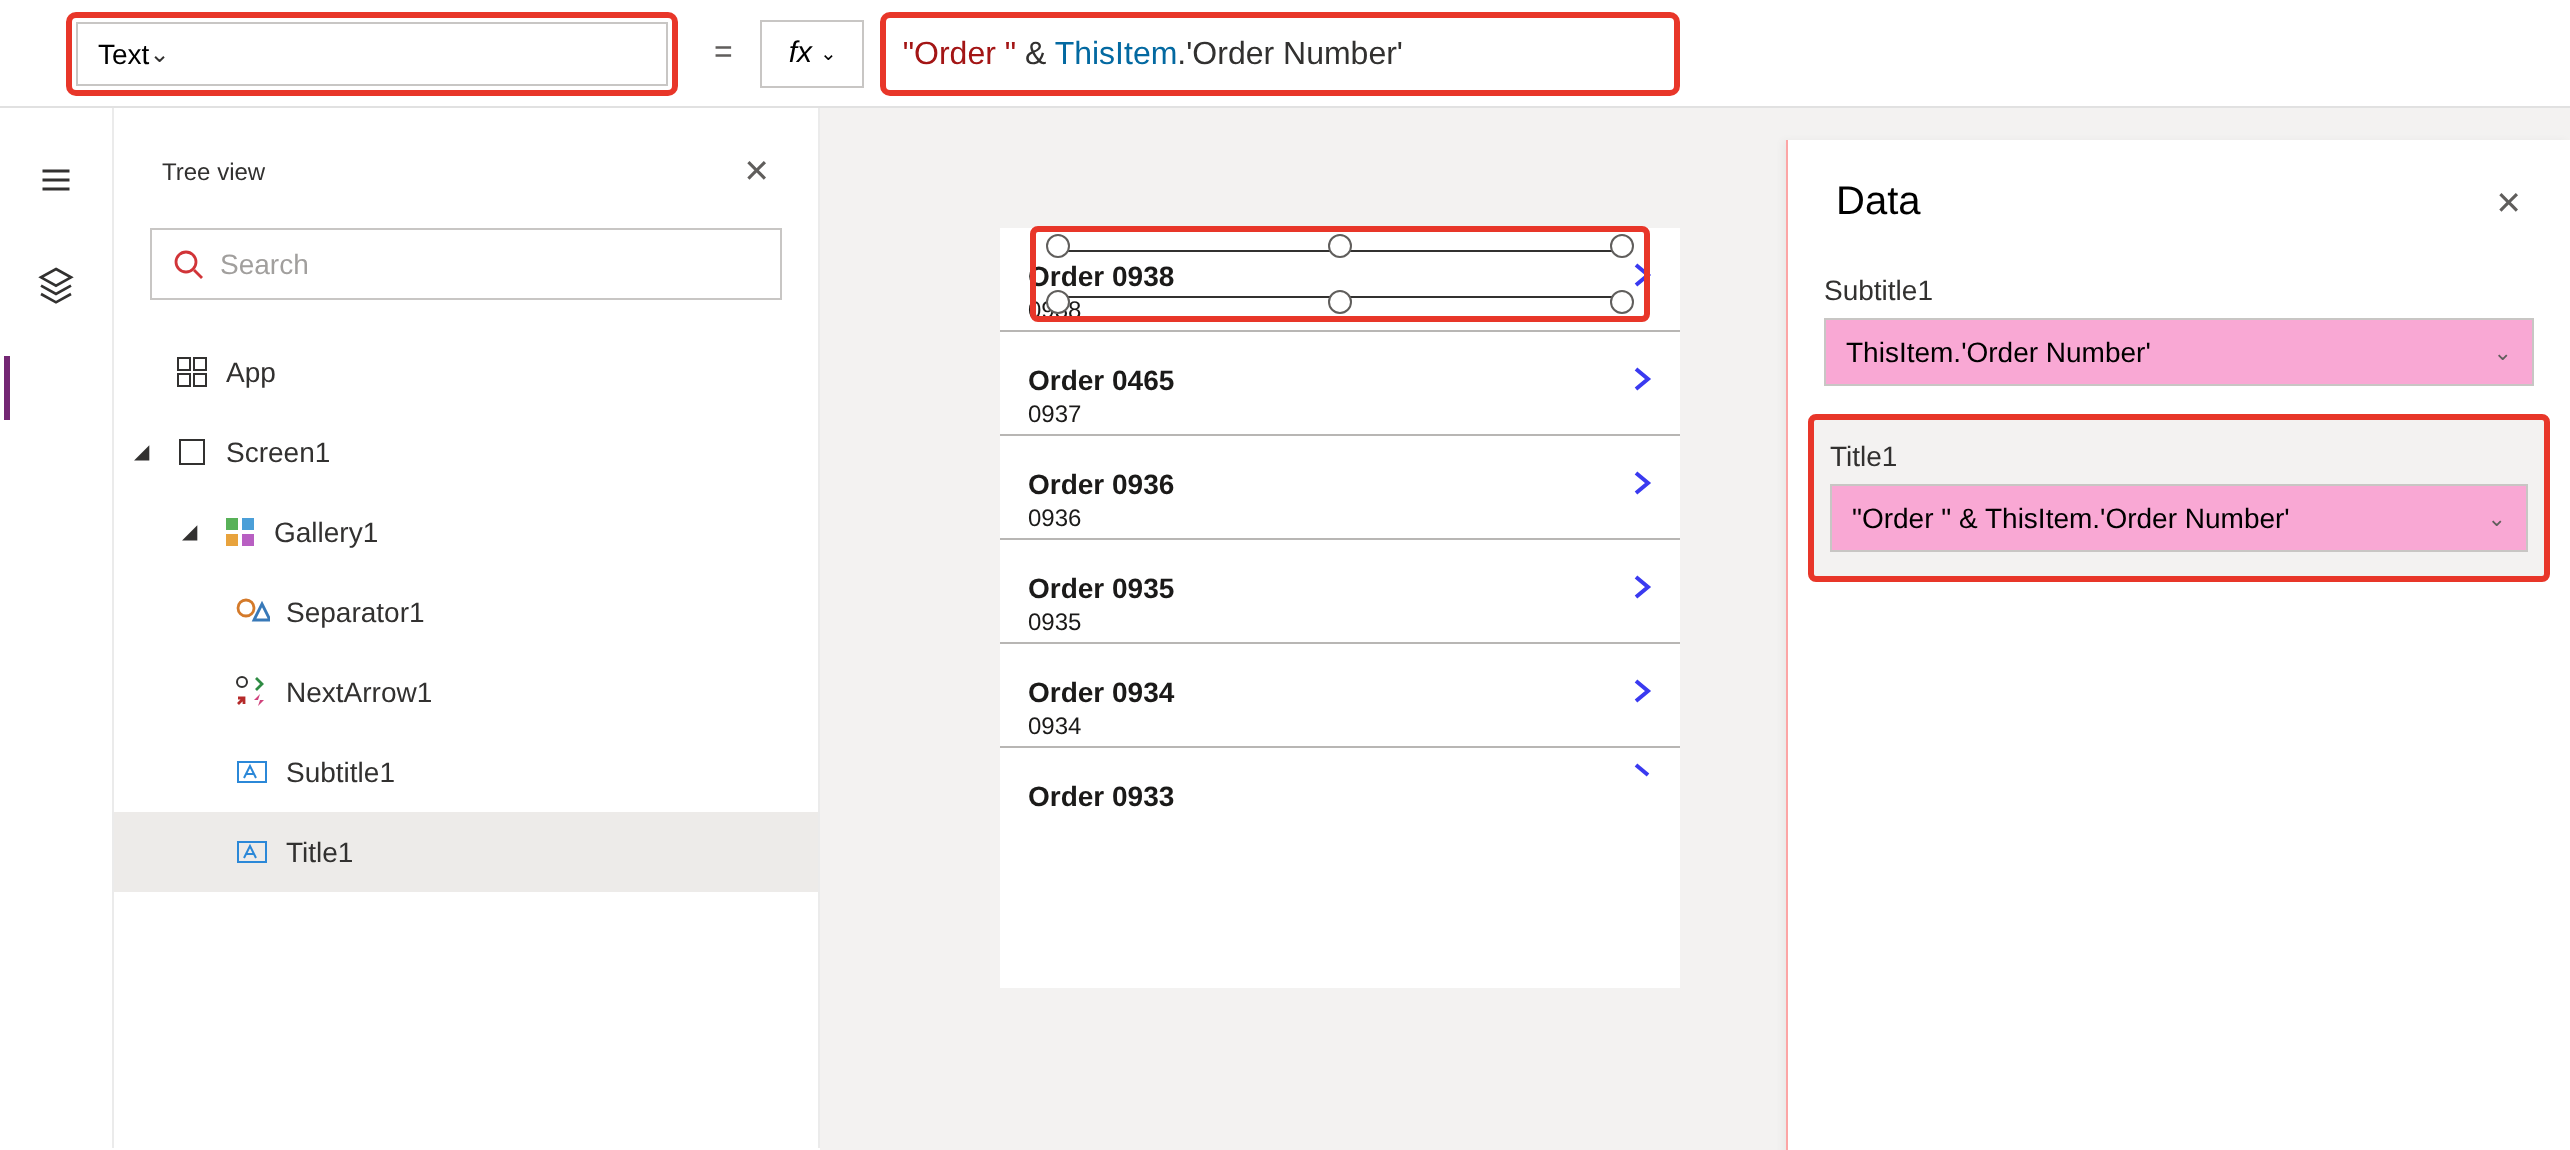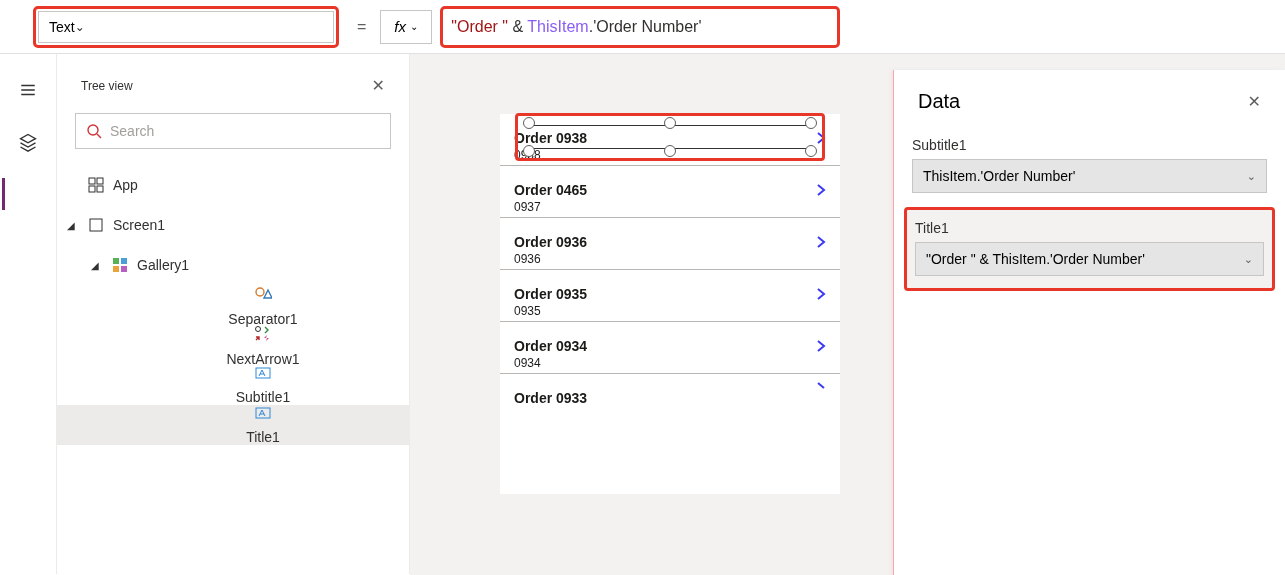--- a/index.html
+++ b/index.html
@@ -10,42 +10,42 @@
   .prop-select-wrap { border:3px solid #e83629; border-radius:5px; margin-left:33px; height:42px; padding:2px; display:flex; align-items:center; }
   .prop-select { width:296px; height:32px; border:1px solid #c8c6c4; font-size:14px; padding:0 10px; display:flex; align-items:center; justify-content:flex-start; background:#fff; }
   .prop-select .chev { font-size:12px; color:#323130; }
   .equals { margin:0 14px 0 18px; font-size:16px; color:#605e5c; }
   .fx-box { width:52px; height:34px; border:1px solid #c8c6c4; display:flex; align-items:center; justify-content:center; gap:4px; font-style:italic; font-size:15px; margin-right:8px; }
   .fx-box .chev { font-size:10px; font-style:normal; }
   .formula-expr-wrap { border:3px solid #e83629; border-radius:5px; height:42px; width:400px; display:flex; align-items:center; padding:0 8px; }
   .formula-text { font-family: Consolas, monospace; font-size:16px; white-space:pre; }
   .tok-str { color:#a31515; }
   .tok-op { color:#323130; }
-  .tok-obj { color:#8b5cf6;margin-top:32px; }
+  .tok-obj { color:#0369a1;margin-top:32px; }
   .tok-mem { color:#323130; }
 
   
   .left-rail { position:absolute; top:54px; left:0; width:56px; height:520px; display:flex; flex-direction:column; align-items:center; padding-top:24px; gap:28px; }
   .left-rail .ico { width:24px; height:24px; display:flex; align-items:center; justify-content:center; color:#323130; }
   .left-rail .active-marker { position:absolute; left:2px; top:124px; width:3px; height:32px; background:#742774; }
 
   
   .tree-panel { position:absolute; left:56px; top:54px; width:354px; height:520px; border-right:1px solid #ebebeb; border-left:1px solid #ebebeb; background:#fff; }
   .tree-header { display:flex; align-items:center; justify-content:space-between; padding:22px 24px 18px 24px; }
   .tree-header h2 { font-weight:400; font-size:12px; color:#323130; }
   .tree-header .close { font-size:16px; color:#605e5c; cursor:pointer; }
   .search-box { margin:0 18px 16px 18px; border:1px solid #c8c6c4; height:36px; display:flex; align-items:center; padding:0 10px; gap:8px; }
   .search-box svg { width:16px; height:16px; }
   .search-box input { border:none; outline:none; font-size:14px; flex:1; color:#605e5c; }
   .search-box input::placeholder { color:#a19f9d; }
   .tree-list { font-size:14px; color:#323130; }
   .tree-row { display:flex; align-items:center; height:40px; padding-left:18px; gap:8px; }
   .tree-row.depth1 { padding-left:10px; }
   .tree-row.depth2 { padding-left:34px; }
-  .tree-row.depth3 { padding-left:60px;flex-direction:column; }
+  .tree-row.depth3 { padding-left:60px; }
   .tree-row.selected { background:#edebe9; }
   .tree-chev { width:12px; font-size:10px; color:#323130; display:inline-block; }
   .tree-ico { width:18px; display:flex; align-items:center; justify-content:center; }
 
   
   .canvas { position:absolute; left:410px; top:54px; right:0; bottom:0; background:#f3f2f1; }
   .phone-frame { position:absolute; left:90px; top:60px; width:340px; height:380px; background:#fff; }
   .gitem { border-bottom:1px solid #b8b6b4; padding:16px 14px 6px 14px; position:relative; height:52px; }
   .gitem .title { font-size:14px; font-weight:600; color:#1b1a19; }
   .gitem .sub { font-size:12px; color:#1b1a19; margin-top:2px; }
@@ -65,21 +65,21 @@
   .thin-sel.top { top:9px; } .thin-sel.bot { bottom:9px; }
 
   
   .data-panel { position:absolute; right:0; top:70px; width:392px; height:520px; background:#fff; border-left:1px solid #fca5a5; box-shadow:-2px 0 4px rgba(0,0,0,0.04); }
   .data-header { display:flex; align-items:center; justify-content:space-between; padding:20px 24px 24px 24px; }
   .data-header h2 { font-size:20px; font-weight:400; }
   .data-header .close { font-size:16px; color:#605e5c; cursor:pointer; }
   .field-block { padding:0 18px 14px 18px; }
   .field-block.highlighted { border:3px solid #e83629; border-radius:4px; margin:0 10px; padding:10px 8px 12px 8px; background:#f3f2f1; }
   .field-label { font-size:14px; color:#323130; margin-bottom:6px; }
-  .field-select { border:1px solid #c8c6c4; background:#e5e5e5; height:34px; display:flex; align-items:center; justify-content:space-between; padding:0 10px; font-size:14px; }
+  .field-select { border:1px solid #c8c6c4; background:#f9a8d4; height:34px; display:flex; align-items:center; justify-content:space-between; padding:0 10px; font-size:14px; }
   .field-select .chev { font-size:11px; color:#605e5c; }
 </style>
 </head>
 <body>
 
 <div class="formula-bar">
   <div class="prop-select-wrap">
     <div class="prop-select">
       <span>Text</span>
       <span class="chev">⌄</span>

